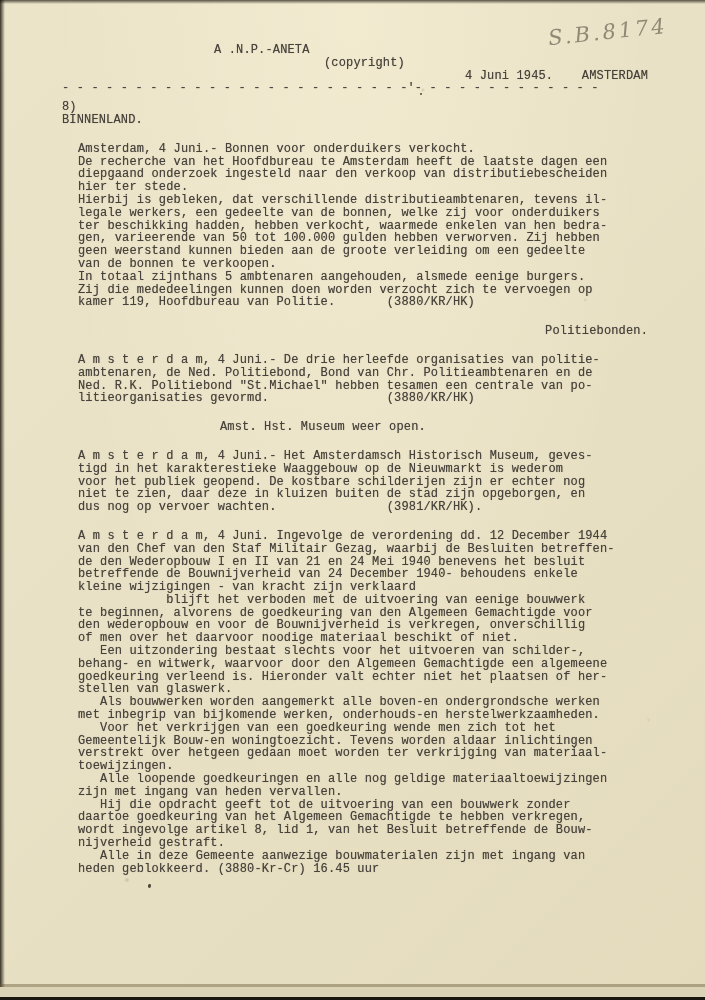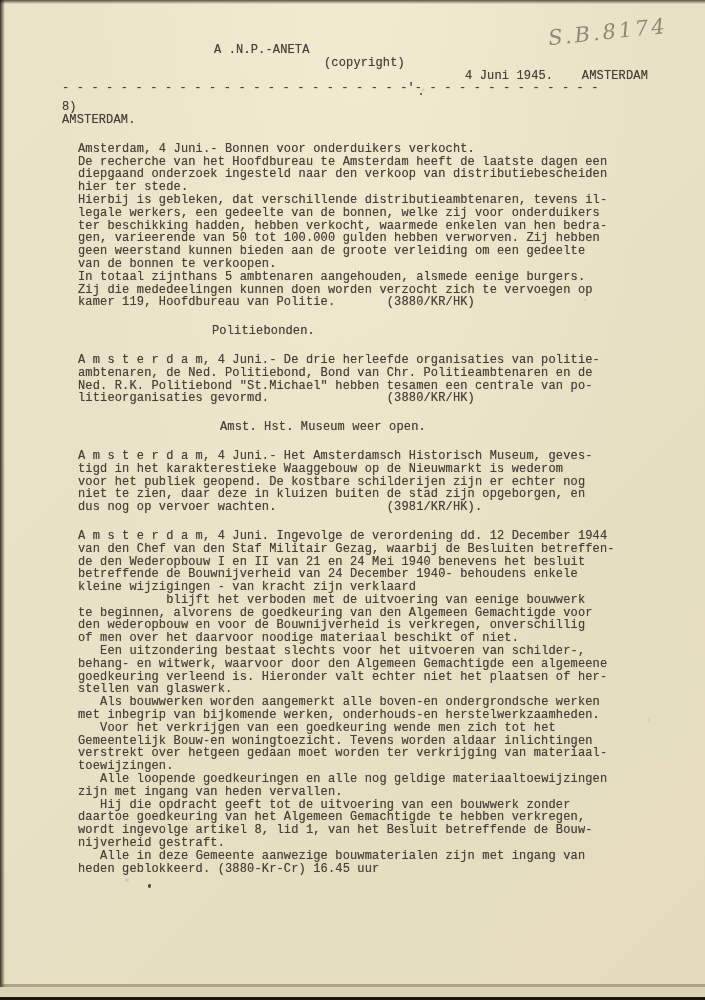--- a/index.html
+++ b/index.html
@@ -46,21 +46,21 @@
   }
   .agency{margin-left:152px;}
   .copyright{margin-left:262px;}
   .cityrow{position:relative;text-align:right;}
   .cityrow .date{position:absolute;left:392px;top:0;margin-left:11px;}
   .dashes{white-space:pre;overflow:hidden;}
   .pagenum{margin-top:6px;}
   pre.body{margin:16px;font:inherit;letter-spacing:inherit;white-space:pre-wrap;}
   article{margin-top:12.8px;}
   .head{white-space:pre;}
-  .head-politiebonden{padding-left:150px;}
+  .head-politiebonden{padding-left:150px;text-align:right;}
   .head-museum{padding-left:158px;margin-top:8px;}
   .head-wederopbouw{padding-left:95px;}
   .ink-dot{position:absolute;width:3px;height:4px;border-radius:50% 40% 60% 50%;
     background:rgba(40,34,24,.8);}
 </style>
 </head>
 <body>
 
 <div class="sheet">
 
@@ -74,21 +74,21 @@
 
     <div class="cityrow">
       <span>AMSTERDAM</span>
       <span class="date">4 Juni 1945.</span>
     </div>
 
     <div class="dashes">- - - - - - - - - - - - - - - - - - - - - - - -'- - - - - - - - - - - - -</div>
 
     <div class="pagenum">8)</div>
 
-    <div class="secttitle">AMSTERDAM.</div>
+    <div class="secttitle">BINNENLAND.</div>
 
     <article style="margin-top:0;">
       <pre class="body">Amsterdam, 4 Juni.- Bonnen voor onderduikers verkocht.
 De recherche van het Hoofdbureau te Amsterdam heeft de laatste dagen een
 diepgaand onderzoek ingesteld naar den verkoop van distributiebescheiden
 hier ter stede.
 Hierbij is gebleken, dat verschillende distributieambtenaren, tevens il-
 legale werkers, een gedeelte van de bonnen, welke zij voor onderduikers
 ter beschikking hadden, hebben verkocht, waarmede enkelen van hen bedra-
 gen, varieerende van 50 tot 100.000 gulden hebben verworven. Zij hebben

